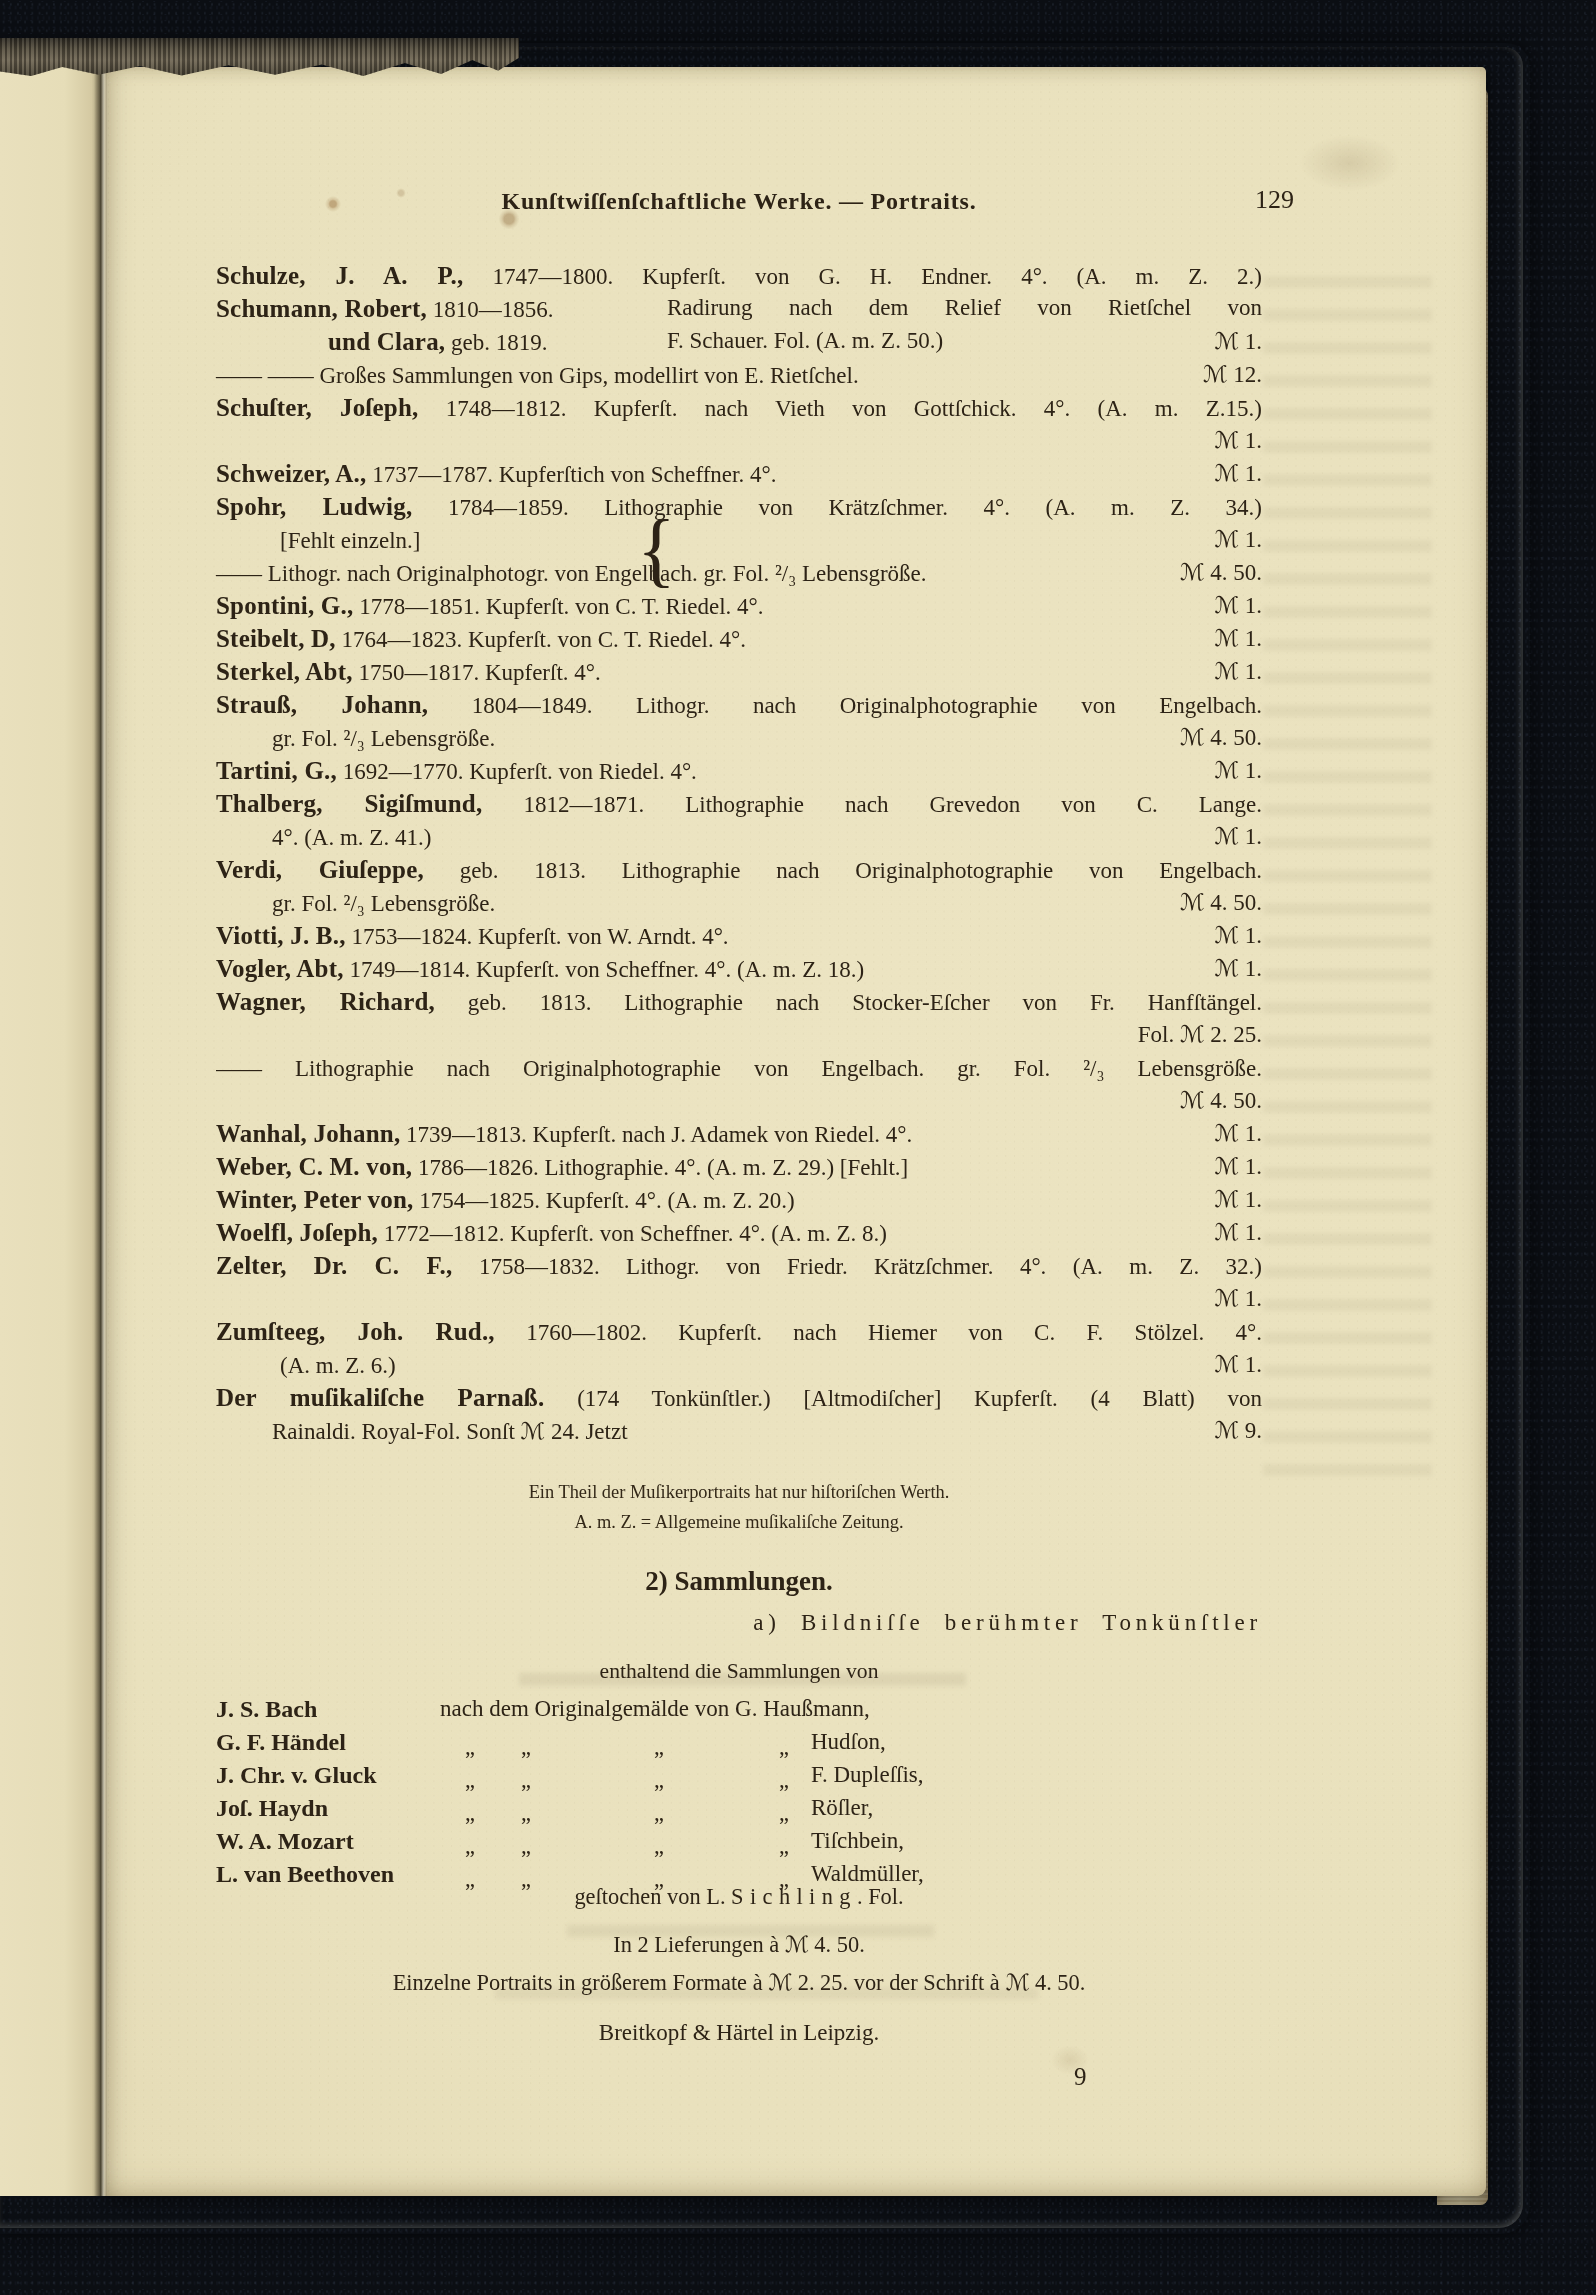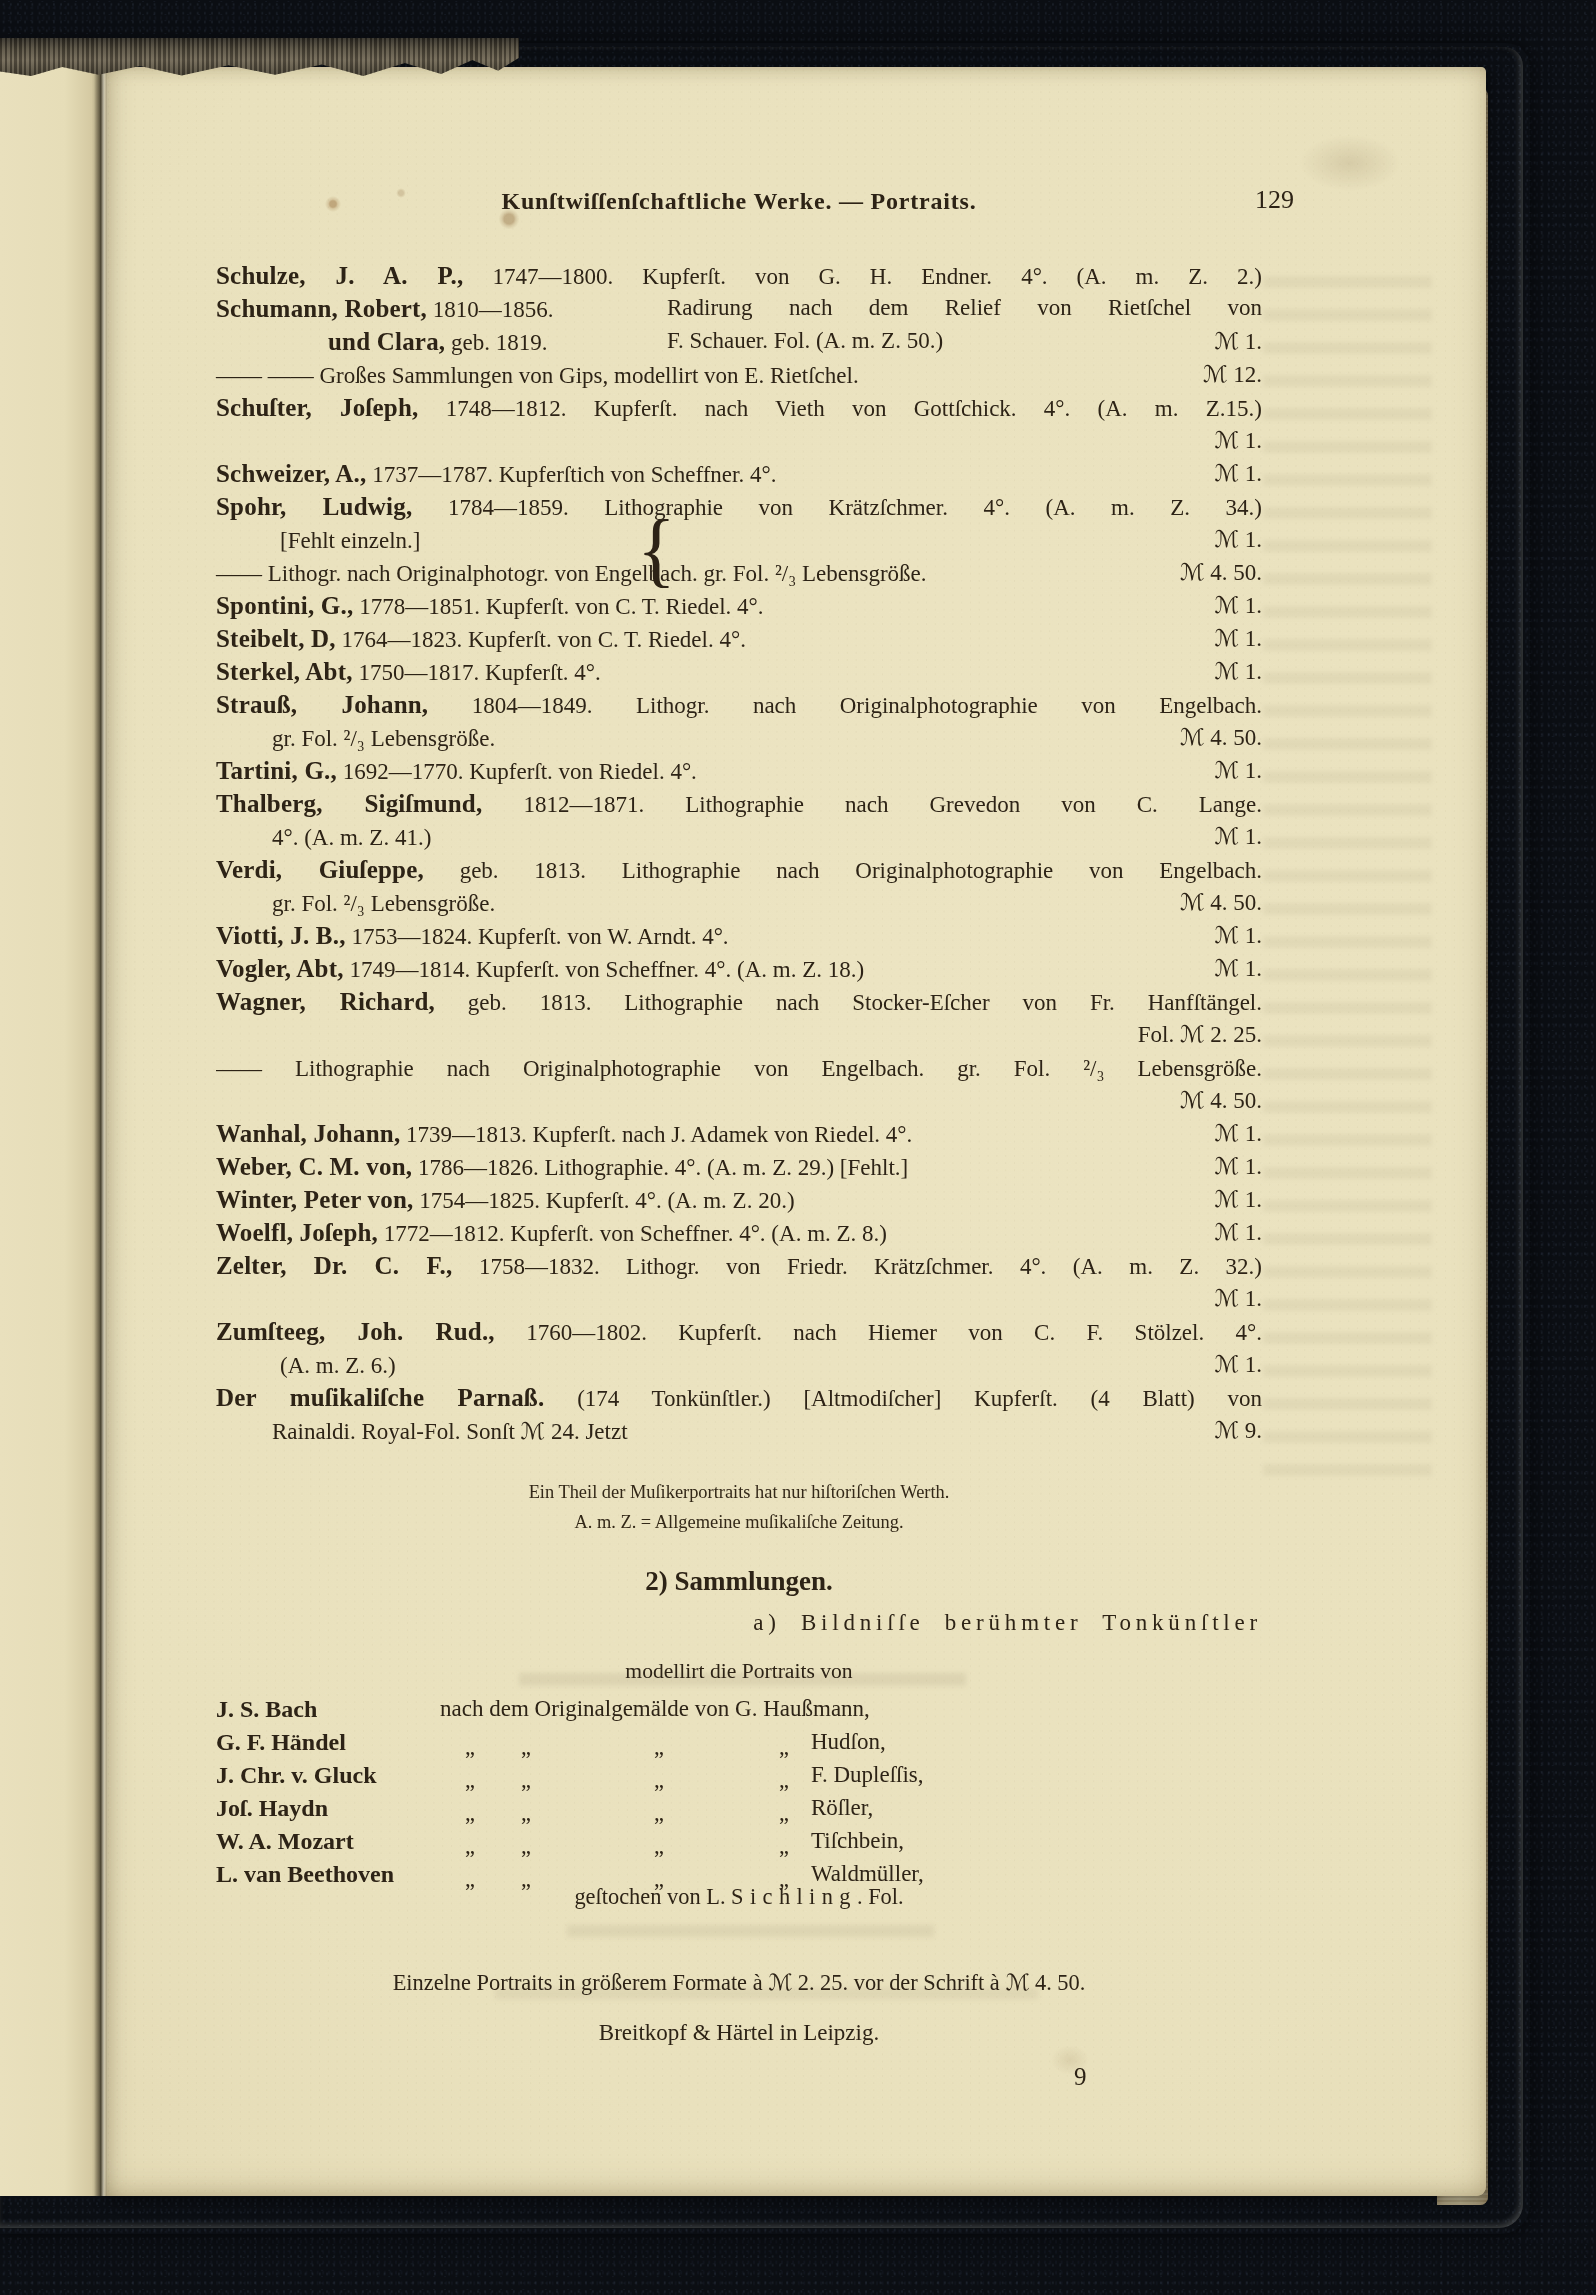--- a/index.html
+++ b/index.html
@@ -395,21 +395,21 @@
         </div>
       </div>
 
     <div class="brace">{</div>
 
     <div class="footnote fn1">Ein Theil der Muſikerportraits hat nur hiſtoriſchen Werth.</div>
     <div class="footnote fn2">A. m. Z. = Allgemeine muſikaliſche Zeitung.</div>
 
     <div class="secheading">2) Sammlungen.</div>
     <div class="subheading">a) Bildniſſe berühmter Tonkünſtler</div>
-    <div class="intro">modellirt die Portraits von</div>
+    <div class="intro">enthaltend die Sammlungen von</div>
 
     <div class="collection">
 
         <div class="crow">
           <span class="cname">J. S. Bach</span>
           <span class="cattr">nach dem Originalgemälde von G. Haußmann,</span>
           <span class="d d1"></span>
           <span class="d d2"></span>
           <span class="d d3"></span>
           <span class="d d4"></span>
@@ -462,18 +462,19 @@
           <span class="d d1">„</span>
           <span class="d d2">„</span>
           <span class="d d3">„</span>
           <span class="d d4">„</span>
           <span class="cpainter">Waldmüller,</span>
         </div>
       </div>
 
     <div class="engraver"><span>geſtochen von L. </span><span class="spaced">Sichling</span><span>. Fol.</span></div>
 
+    <div class="lieferungen">In 2 Lieferungen à ℳ 4. 50.</div>
     <div class="einzelne">Einzelne Portraits in größerem Formate à ℳ 2. 25. vor der Schrift à ℳ 4. 50.</div>
     <div class="publisher">Breitkopf &amp; Härtel in Leipzig.</div>
     <div class="sig">9</div>
   </div>
 </div>
 
 
 </body></html>

